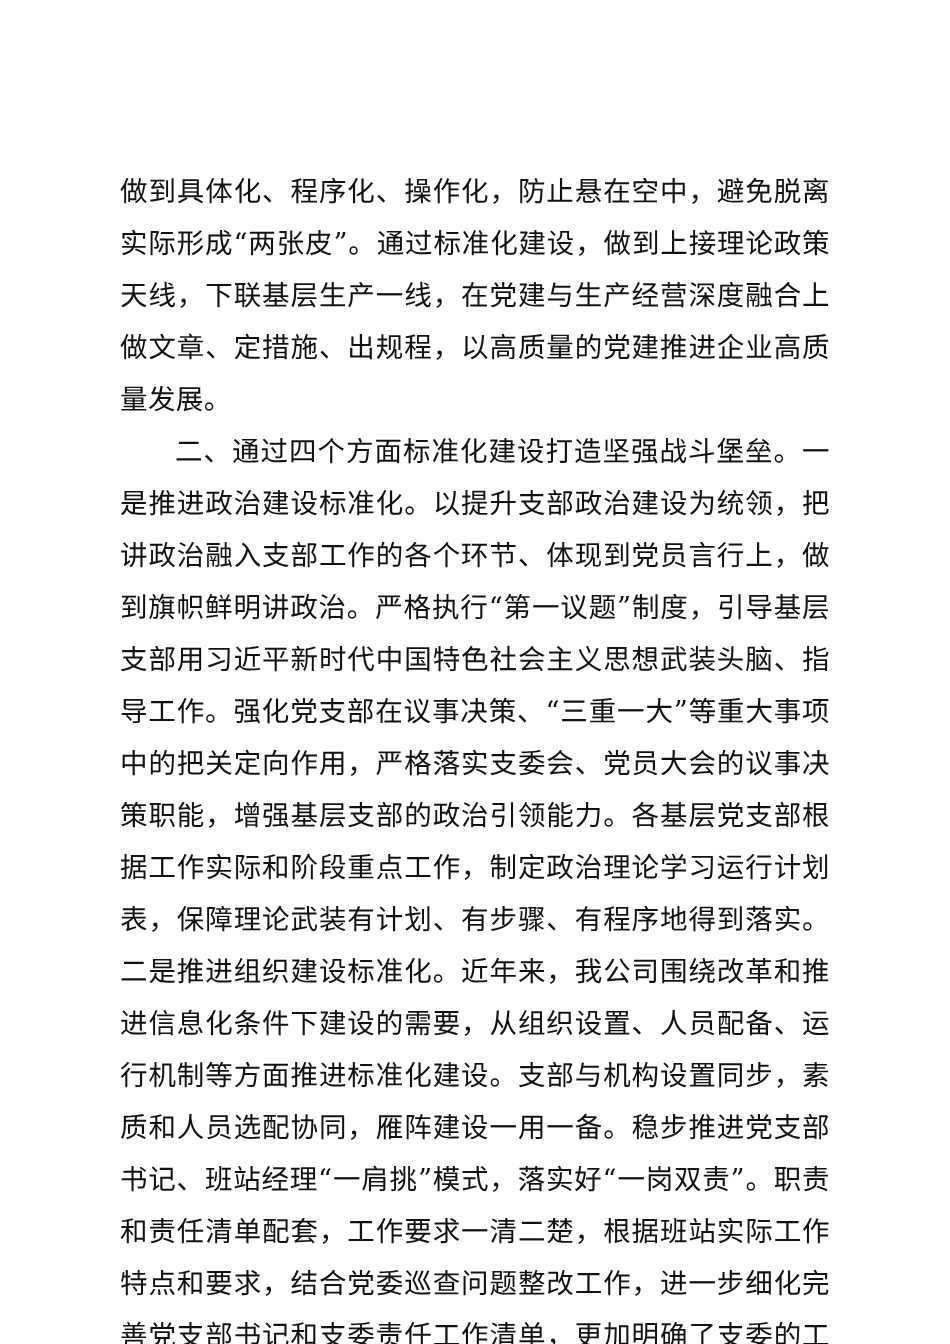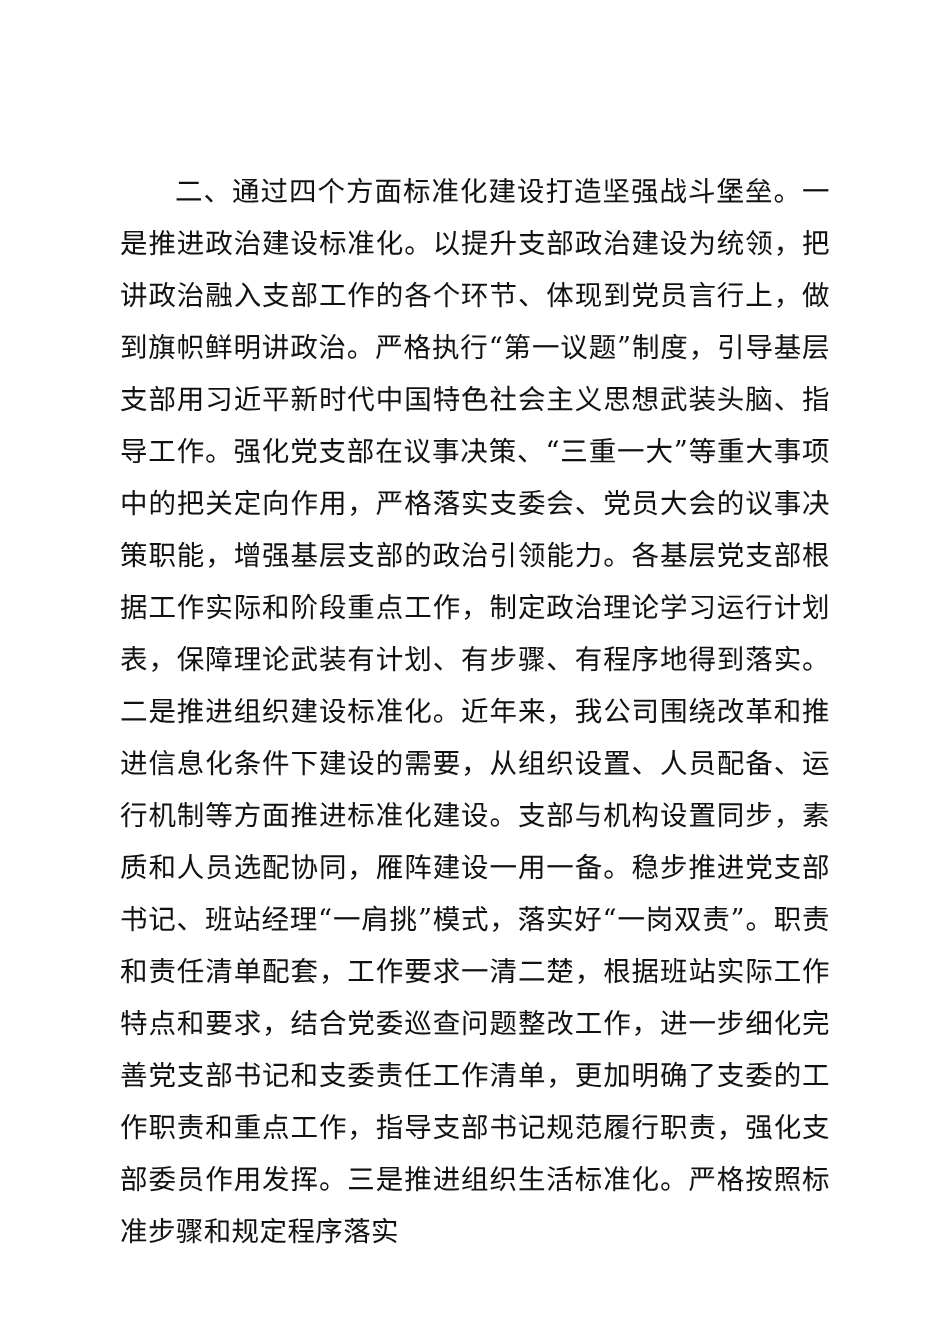--- a/index.html
+++ b/index.html
@@ -37,15 +37,16 @@
   }
   .para.indent {
     text-indent: 2em;
   }
 </style>
 </head>
 <body>
 
 <div class="page">
   <div class="body-text">
+    <p class="para">做到具体化、程序化、操作化，防止悬在空中，避免脱离实际形成“两张皮”。通过标准化建设，做到上接理论政策天线，下联基层生产一线，在党建与生产经营深度融合上做文章、定措施、出规程，以高质量的党建推进企业高质量发展。</p>
     <p class="para indent">二、通过四个方面标准化建设打造坚强战斗堡垒。一是推进政治建设标准化。以提升支部政治建设为统领，把讲政治融入支部工作的各个环节、体现到党员言行上，做到旗帜鲜明讲政治。严格执行“第一议题”制度，引导基层支部用习近平新时代中国特色社会主义思想武装头脑、指导工作。强化党支部在议事决策、“三重一大”等重大事项中的把关定向作用，严格落实支委会、党员大会的议事决策职能，增强基层支部的政治引领能力。各基层党支部根据工作实际和阶段重点工作，制定政治理论学习运行计划表，保障理论武装有计划、有步骤、有程序地得到落实。二是推进组织建设标准化。近年来，我公司围绕改革和推进信息化条件下建设的需要，从组织设置、人员配备、运行机制等方面推进标准化建设。支部与机构设置同步，素质和人员选配协同，雁阵建设一用一备。稳步推进党支部书记、班站经理“一肩挑”模式，落实好“一岗双责”。职责和责任清单配套，工作要求一清二楚，根据班站实际工作特点和要求，结合党委巡查问题整改工作，进一步细化完善党支部书记和支委责任工作清单，更加明确了支委的工作职责和重点工作，指导支部书记规范履行职责，强化支部委员作用发挥。三是推进组织生活标准化。严格按照标准步骤和规定程序落实</p>
   </div>
 </div>
 
 </body></html>

